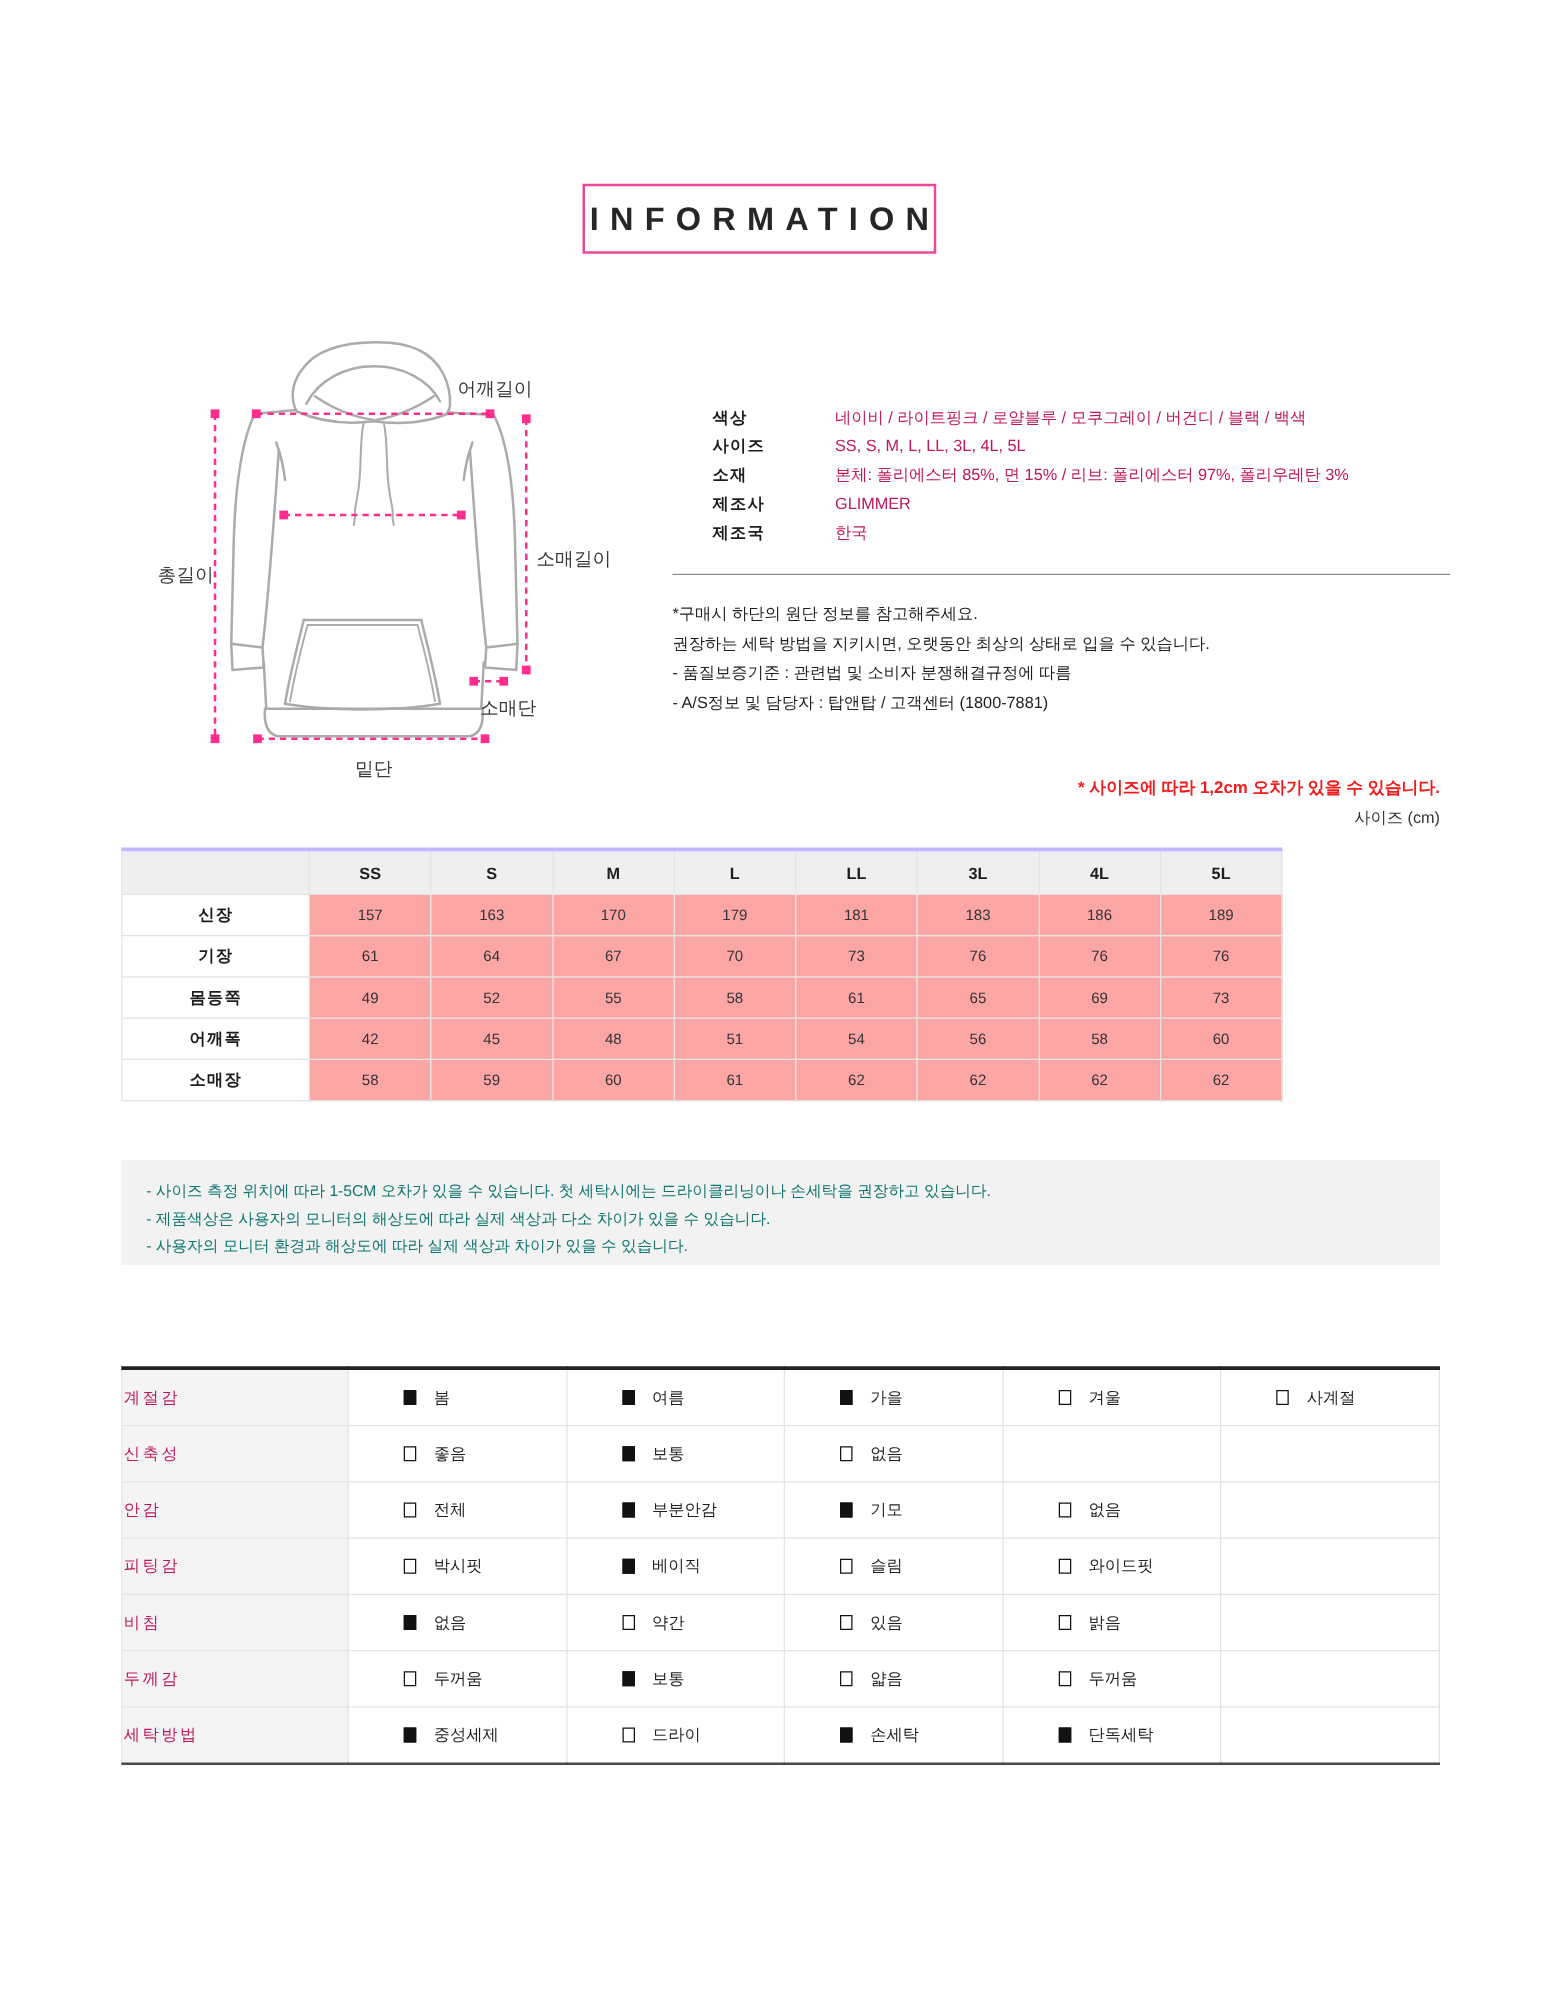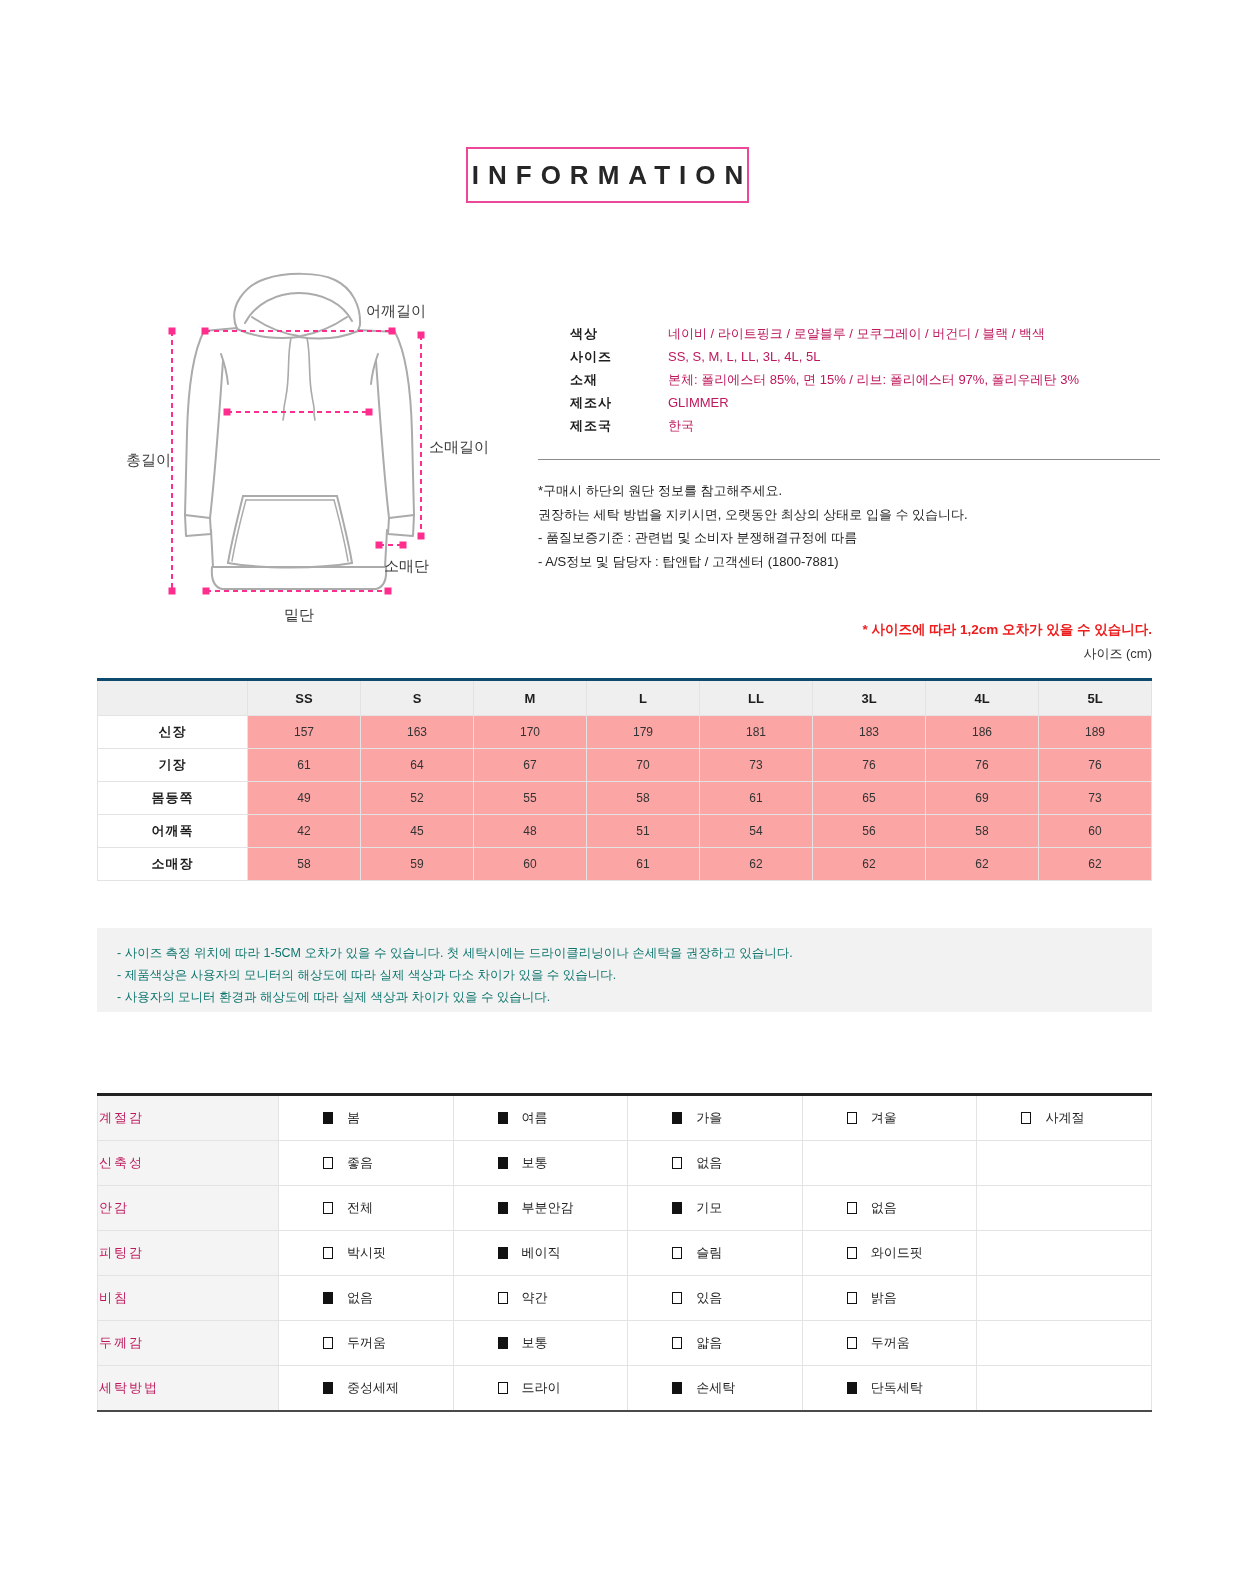--- a/index.html
+++ b/index.html
@@ -25,22 +25,22 @@
   .info-notes{position:absolute;left:538px;top:479px;width:650px;font-size:13px;line-height:23.5px;color:#1f1f1f;}
 
   
   .size-warning{position:absolute;left:538px;top:621px;width:614px;text-align:right;
                 font-size:13.5px;font-weight:bold;}
   .size-unit{position:absolute;left:538px;top:645px;width:614px;text-align:right;
              font-size:13px;color:#333;}
 
   
   table{border-spacing:0;}
-  .size-table{position:absolute;left:97px;top:678px;width:1055px;border-collapse:collapse;
-              border-top:3px solid #0c4a6e;table-layout:fixed;}
+  .size-table{position:absolute;left:97px;top:678px;width:929px;border-collapse:collapse;
+              border-top:3px solid #c4b5fd;table-layout:fixed;}
   .size-table th,.size-table td{border:1px solid #e3e3e3;text-align:center;vertical-align:middle;}
   .size-table thead th{height:32px;background:#efefef;font-size:13px;font-weight:bold;color:#1d1d1d;}
   .size-table thead th:first-child{width:147px;}
   .size-table tbody th{height:30px;font-size:13px;font-weight:bold;color:#1d1d1d;letter-spacing:1px;background:#fff;}
   .size-table tbody td{height:30px;font-size:12px;color:#333;background:#fca5a5;}
 
   
   .care-box{position:absolute;left:97px;top:928px;width:1055px;height:84px;background:#f2f2f2;
             box-sizing:border-box;padding:14px 20px;font-size:12.5px;line-height:22px;color:#0f766e;}
 

